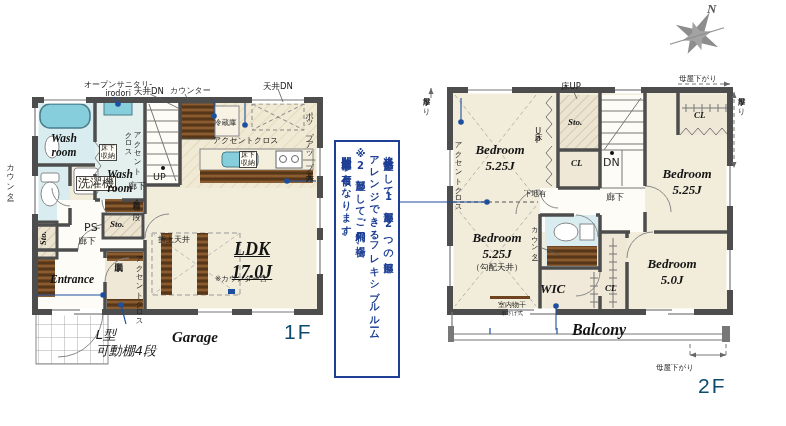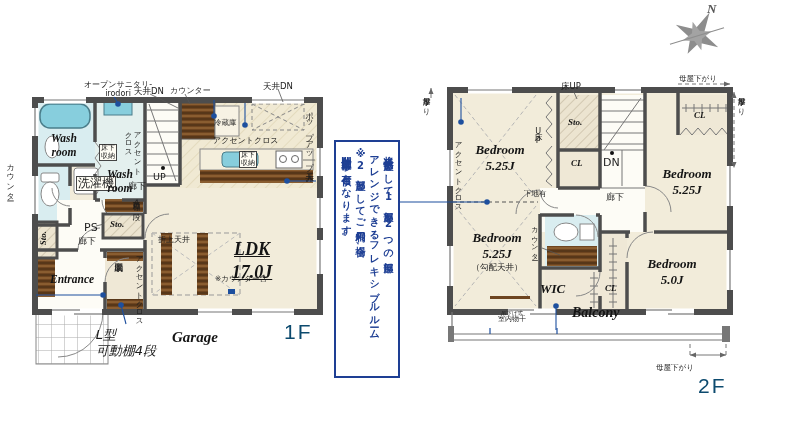--- a/index.html
+++ b/index.html
@@ -376,24 +376,24 @@
 <div class="sto" style="left:571px;top:158px;">CL</div>
 <div class="lb" style="left:603px;top:156px;font-size:11px;">DN</div>
 <div class="sto" style="left:694px;top:110px;">CL</div>
 <div class="room c" style="left:687px;top:166px;font-size:13px;">Bedroom
 5.25J</div>
 <div class="lb" style="left:606px;top:192px;font-size:9px;">廊下</div>
 <div class="lb" style="left:492px;top:189px;font-size:7.5px;margin-left:32px;">下地有</div>
 <div class="room c" style="left:497px;top:230px;font-size:13px;">Bedroom
 5.25J</div>
 <div class="lb c" style="left:497px;top:262px;font-size:8.5px;">（勾配天井）</div>
-<div class="lb c" style="left:512px;top:301px;font-size:7px;margin-top:14px;">室内物干</div>
+<div class="lb c" style="left:512px;top:301px;font-size:7px;">室内物干</div>
 <div class="lb c" style="left:512px;top:310px;font-size:5.5px;">吊下げ式</div>
 <div class="lb v" style="left:530px;top:222px;font-size:7px;">カウンター</div>
 <div class="room" style="left:540px;top:281px;font-size:13px;text-align:left;">WIC</div>
 <div class="sto" style="left:605px;top:283px;">CL</div>
 <div class="room c" style="left:672px;top:256px;font-size:13px;">Bedroom
 5.0J</div>
-<div class="room" style="left:572px;top:304px;font-size:14px;text-align:center;">Balcony</div>
+<div class="room" style="left:572px;top:320px;font-size:16px;text-align:center;">Balcony</div>
 <div class="lb" style="left:656px;top:363px;font-size:7.5px;">母屋下がり</div>
 <div class="fl" style="left:698px;top:374px;text-align:right;">2F</div>
 
 </div>
 
 </body></html>

